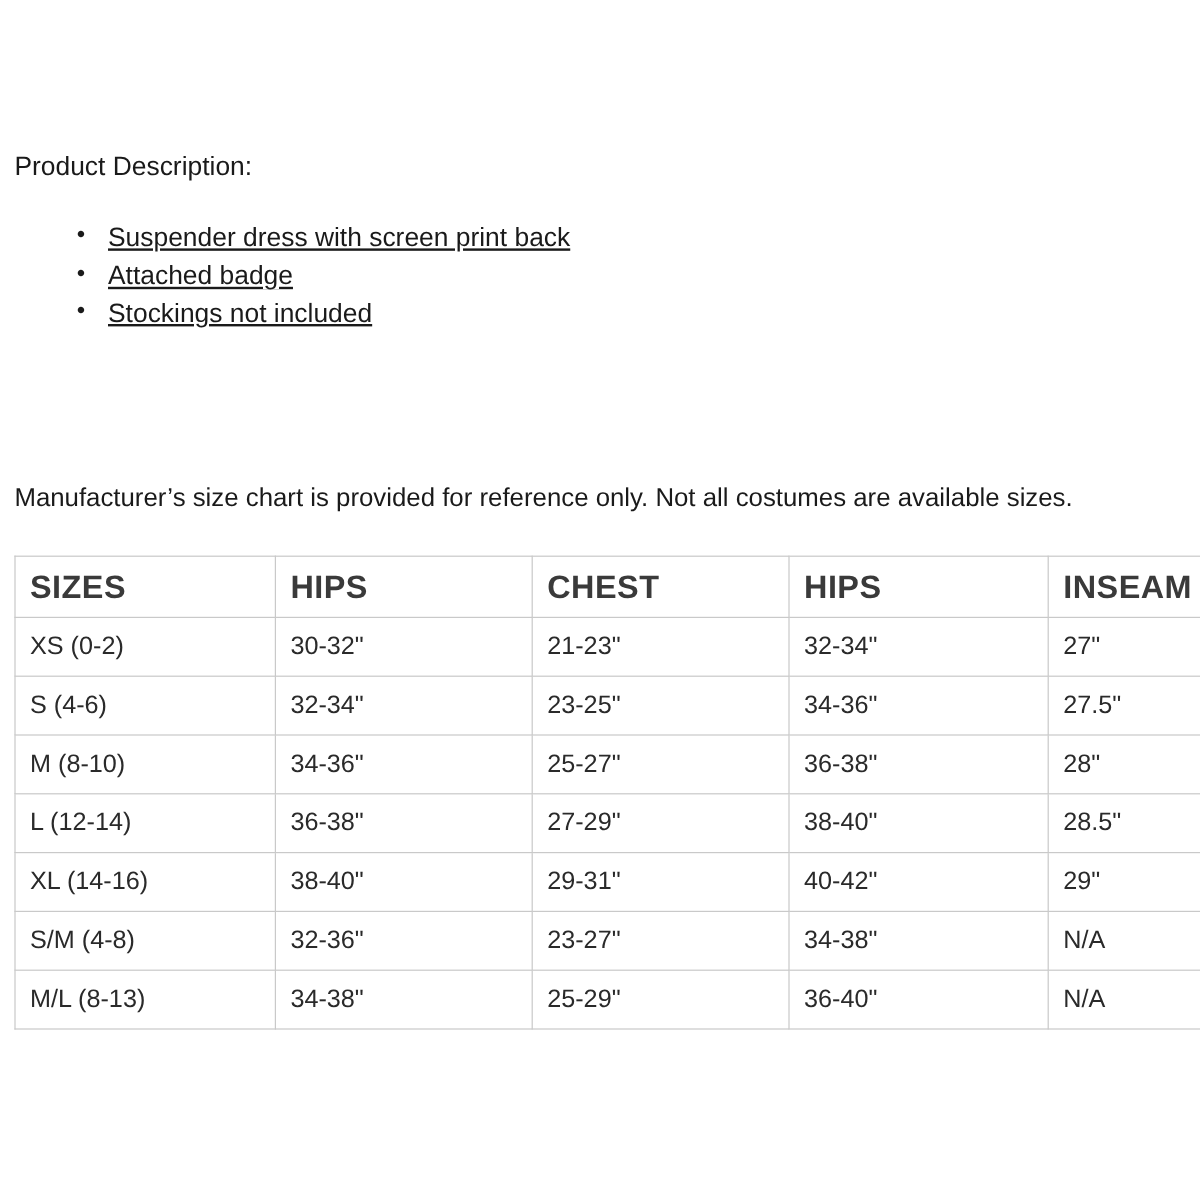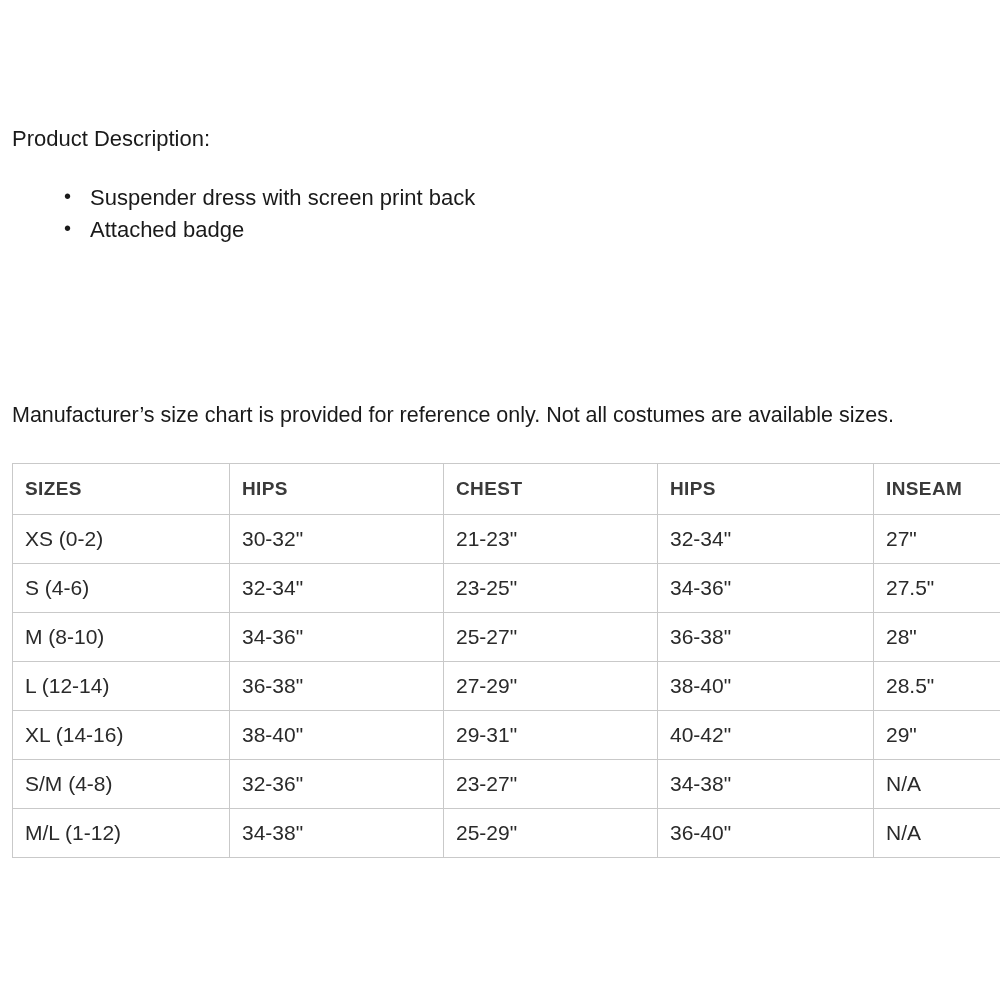--- a/index.html
+++ b/index.html
@@ -37,20 +37,21 @@
     padding: 0;
     list-style: none;
   }
   .bullets li {
     position: relative;
     font-size: 22px;
     line-height: 31.5px;
     padding-left: 78px;
     color: #1a1a1a;
     white-space: nowrap;
+    text-decoration: underline;
   }
   .bullets li::before {
     content: "\2022";
     position: absolute;
     left: 52px;
     top: -1px;
     font-size: 20px;
     line-height: 31.5px;
   }
   .note {
@@ -78,41 +79,42 @@
     text-align: left;
     vertical-align: middle;
     font-size: 21px;
     color: #2a2a2a;
     font-weight: normal;
     overflow: hidden;
     white-space: nowrap;
   }
   table.size-chart th {
     font-weight: bold;
-    font-size: 19px;
+    font-size: 27px;
     letter-spacing: 0.4px;
     color: #3a3a3a;
     height: 50px;
   }
   table.size-chart col.c0 { width: 217px; }
   table.size-chart col.c1 { width: 214px; }
   table.size-chart col.c2 { width: 214px; }
   table.size-chart col.c3 { width: 216px; }
   table.size-chart col.c4 { width: 139px; }
 </style>
 </head>
 <body>
 
 <div class="page">
 
   <div class="desc-heading">Product Description:</div>
 
   <ul class="bullets">
     <li>Suspender dress with screen print back</li>
     <li>Attached badge</li>
+    <li>Stockings not included</li>
   </ul>
 
   <div class="note">Manufacturer’s size chart is provided for reference only. Not all costumes are available sizes.</div>
 
   <table class="size-chart">
     <colgroup>
       <col class="c0">
         <col class="c1">
         <col class="c2">
         <col class="c3">
@@ -164,21 +166,21 @@
         <td>29"</td>
       </tr>
       <tr>
         <td>S/M (4-8)</td>
         <td>32-36"</td>
         <td>23-27"</td>
         <td>34-38"</td>
         <td>N/A</td>
       </tr>
       <tr>
-        <td>M/L (1-12)</td>
+        <td>M/L (8-13)</td>
         <td>34-38"</td>
         <td>25-29"</td>
         <td>36-40"</td>
         <td>N/A</td>
       </tr>
     </tbody>
   </table>
 
 </div>
 

